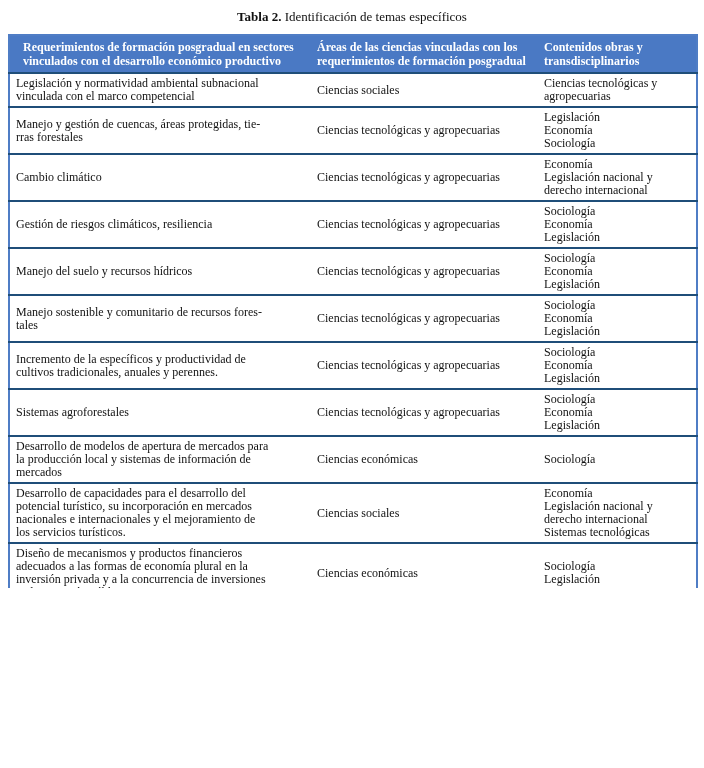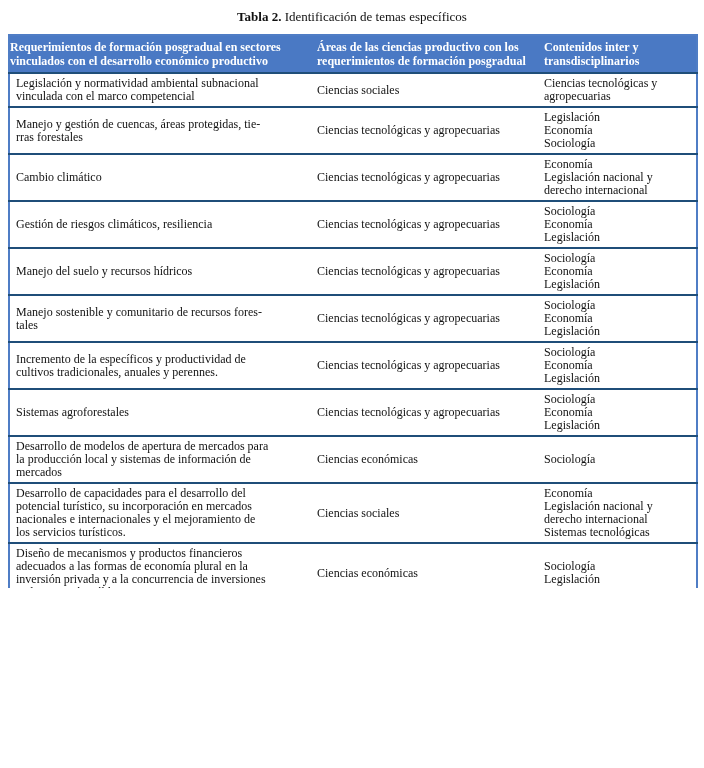--- a/index.html
+++ b/index.html
@@ -35,21 +35,21 @@
   col.c2 { width: 227px; }
   col.c3 { width: 155px; }
   thead th {
     background: #4a79c4;
     color: #ffffff;
     font-weight: bold;
     font-size: 12px;
     line-height: 14px;
     text-align: left;
     vertical-align: middle;
-    padding: 4px 4px 4px 0;
+    padding: 4px 4px 4px 13px;
   }
   thead th.h2, thead th.h3 { padding-left: 2px; }
   tbody td {
     font-size: 12px;
     line-height: 13px;
     vertical-align: middle;
     border-top: 2px solid #1f4e79;
     padding: 3px 4px 3px 6px;
   }
   tbody td.c2, tbody td.c3 { padding-left: 2px; margin-left: 8px; }
@@ -68,22 +68,22 @@
 
   <table class="main">
     <colgroup>
       <col class="c1">
         <col class="c2">
         <col class="c3">
     </colgroup>
     <thead>
       <tr>
         <th class="h1">Requerimientos de formación posgradual en sectores vinculados con el desarrollo económico productivo</th>
-        <th class="h2">Áreas de las ciencias productivo con los requerimientos de formación posgradual</th>
-        <th class="h3">Contenidos inter y transdisciplinarios</th>
+        <th class="h2">Áreas de las ciencias vinculadas con los requerimientos de formación posgradual</th>
+        <th class="h3">Contenidos obras y transdisciplinarios</th>
       </tr>
     </thead>
     <tbody>
         <tr>
           <td class="c1">Legislación y normatividad ambiental subnacional
 vinculada con el marco competencial</td>
           <td class="c2">Ciencias sociales</td>
           <td class="c3">
             <div class="contenido-item">Ciencias tecnológicas y agropecuarias</div>
           </td>

